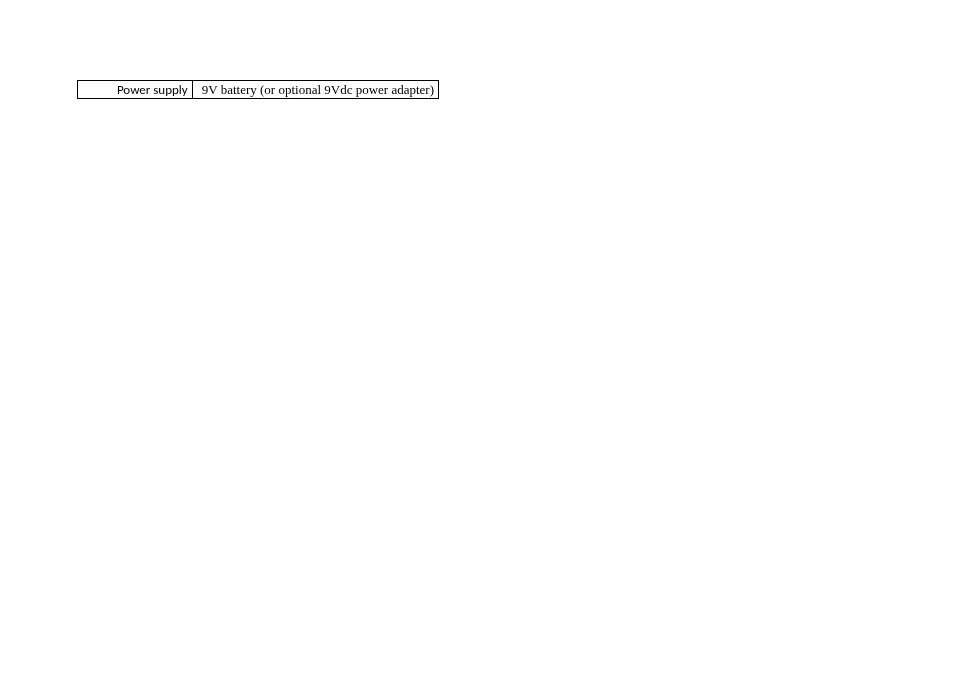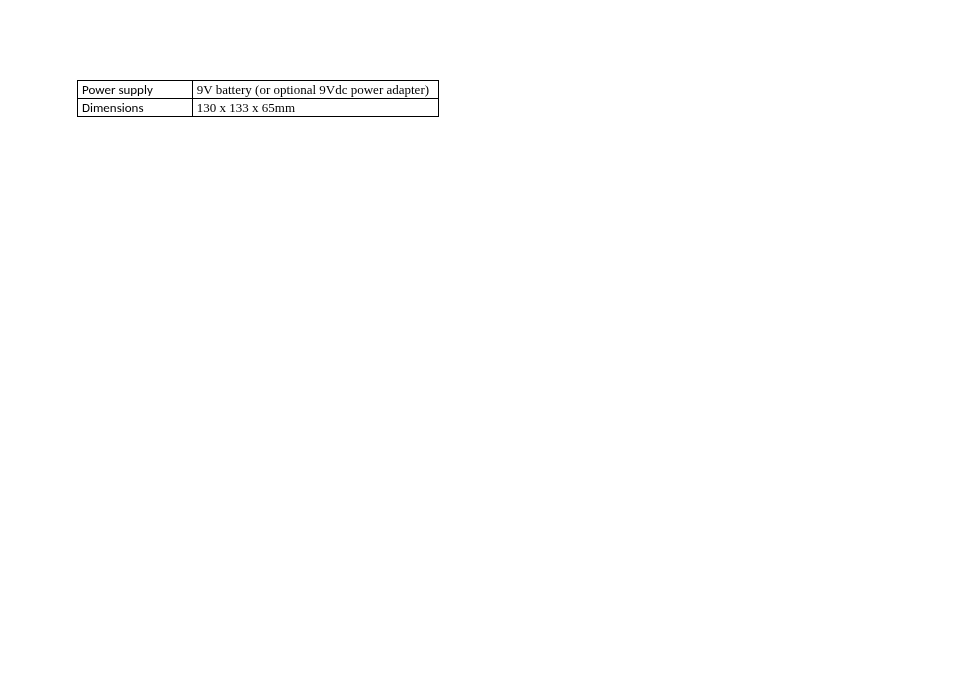--- a/index.html
+++ b/index.html
@@ -20,36 +20,33 @@
     table.spec-table {
       border-collapse: collapse;
       width: 362px;
     }
     table.spec-table td {
       border: 1px solid #000000;
       padding: 1px 4px;
       vertical-align: middle;
       height: 15px;
       line-height: 15px;
+      text-align: right;
     }
     table.spec-table td.label-cell {
       width: 115px;
     }
     table.spec-table td.value-cell {
       width: 247px;
       font-family: Liberation Serif, serif;
     }
   </style>
 </head>
 <body>
 
 <table class="spec-table">
   <tbody>
     <tr>
       <td class="label-cell">Power supply</td>
       <td class="value-cell">9V battery (or optional 9Vdc power adapter)</td>
     </tr>
-    <tr>
-      <td class="label-cell">Dimensions</td>
-      <td class="value-cell">130 x 133 x 65mm</td>
-    </tr>
   </tbody>
 </table>
 
 </body></html>

